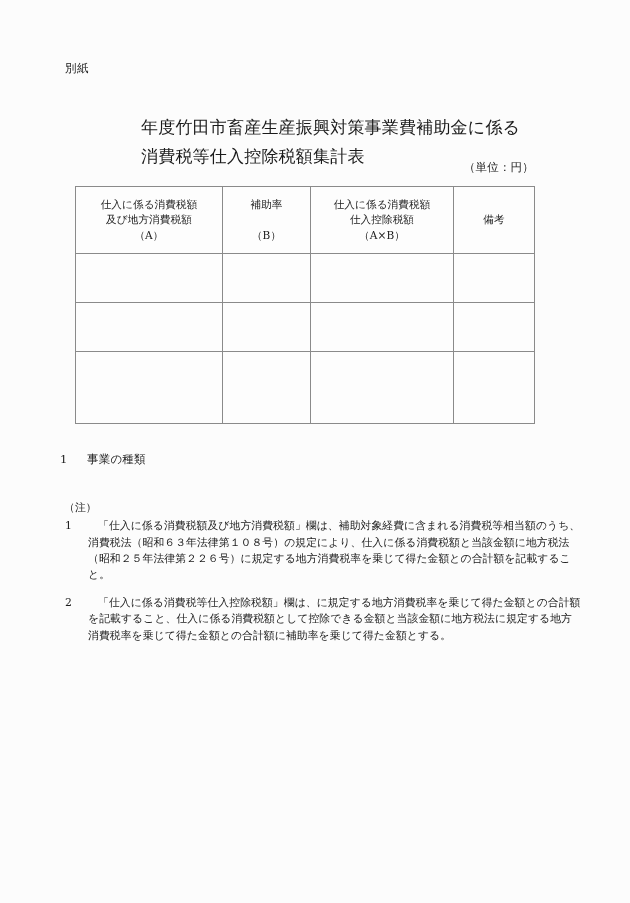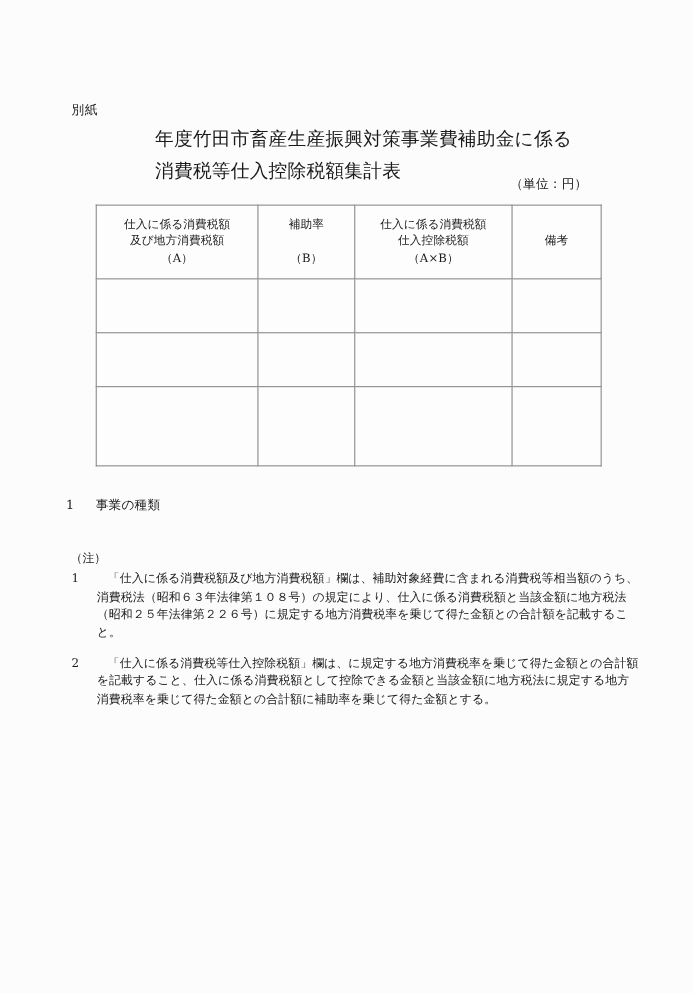--- a/index.html
+++ b/index.html
@@ -22,21 +22,20 @@
   }
 
   
   .attachment-label {
     position: absolute;
     left: 65px;
     top: 60px;
     font-size: 11.5px;
     letter-spacing: 0.5px;
     line-height: 1.4;
-    margin-top: 32px;
   }
 
   
   .doc-title {
     position: absolute;
     left: 141px;
     top: 113px;
     font-size: 17px;
     line-height: 1.72;
     letter-spacing: 0.2px;
@@ -59,21 +58,20 @@
   }
 
   
   .tax-table {
     position: absolute;
     left: 75px;
     top: 186px;
     width: 459px;
     border-collapse: collapse;
     table-layout: fixed;
-    margin-left: 12px;
   }
   .tax-table th,
   .tax-table td {
     border: 1px solid #8a8a8a;
     font-weight: normal;
     font-size: 10.6px;
     line-height: 1.42;
     letter-spacing: 0.1px;
     padding: 0;
     background: #fdfdfd;

